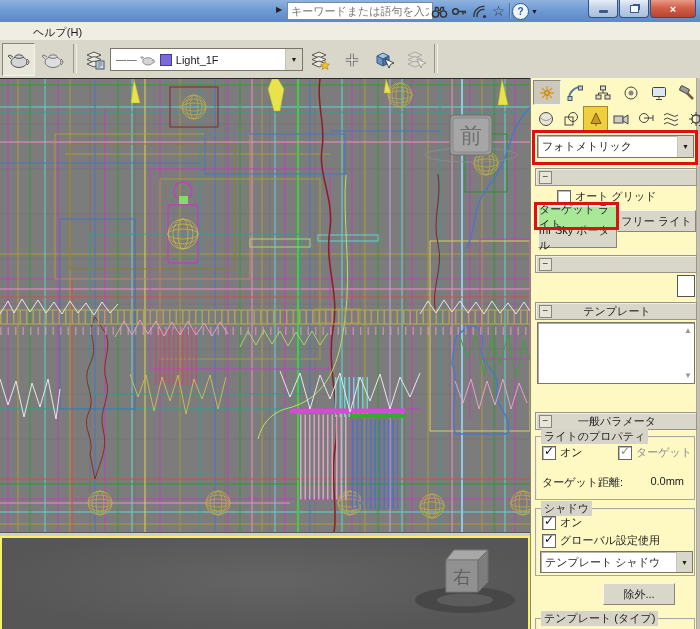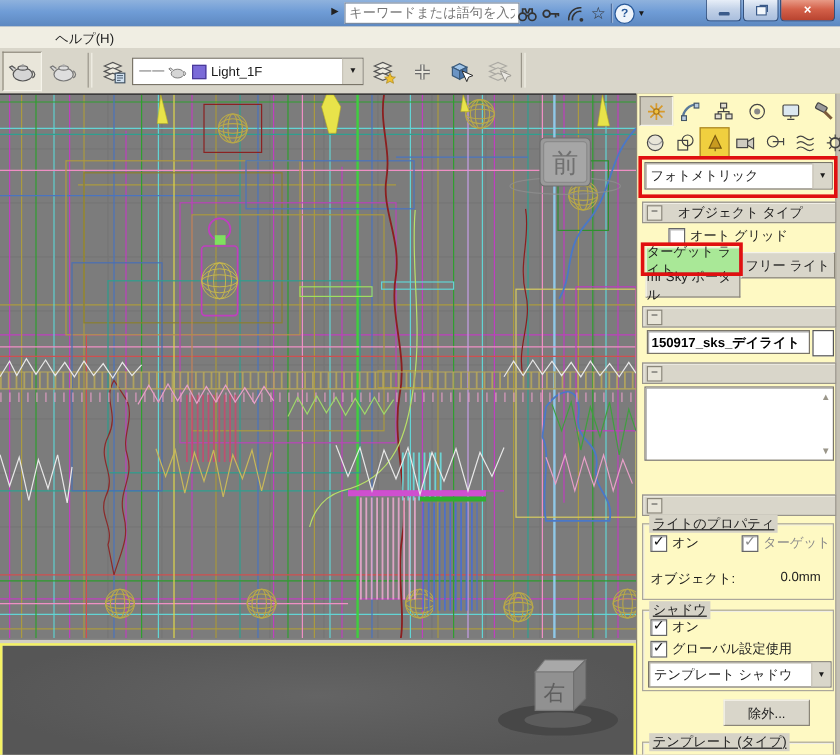--- a/index.html
+++ b/index.html
@@ -23,21 +23,21 @@
   .wbtns{right:4px;top:0;display:flex;}
   .wbtn{height:17px;border:1px solid #35517c;border-top:none;border-radius:0 0 4px 4px;
     display:flex;align-items:center;justify-content:center;cursor:pointer;margin-left:1px;}
   .wbtn.min,.wbtn.restore{width:28px;background:linear-gradient(#e7eef8,#c3d2e8 45%,#a9bedd);}
   .wbtn.close{width:44px;background:linear-gradient(#e89a86,#d4614a 45%,#b8432f);color:#fff;font-weight:bold;font-size:11px;}
   .glyph-min{width:9px;height:3px;background:#3a5a8a;border-radius:1px;margin-top:5px;}
   .glyph-restore{width:7px;height:6px;border:1px solid #3a5a8a;background:#f4f8fc;box-shadow:2px -2px 0 -1px #3a5a8a;}
 
   
   .menubar{left:0;top:22px;width:700px;height:18px;background:#f0eee3;border-bottom:1px solid #b8b4a6;}
-  .menu-item{left:28px;top:2px;padding:1px 5px;cursor:pointer;margin-left:13px;}
+  .menu-item{left:28px;top:2px;padding:1px 5px;cursor:pointer;}
 
   
   .toolbar{left:0;top:40px;width:700px;height:38px;background:#d9d6ca;border-bottom:1px solid #8a8578;}
   .tbtn{top:3px;width:31px;height:31px;display:flex;align-items:center;justify-content:center;cursor:pointer;border:1px solid transparent;}
   .tbtn.pressed{background:#e9e6da;border-color:#8a8578 #f5f3ea #f5f3ea #8a8578;}
   .tbtn.grayed{opacity:.45;}
   .vsep{top:4px;width:2px;height:29px;border-left:1px solid #9a968a;border-right:1px solid #f2f0e6;}
   .layer-combo{left:110px;top:8px;width:186px;height:21px;background:#fff;border:1px solid #7a7568;
     display:flex;align-items:center;gap:4px;padding-left:5px;cursor:pointer;}
   .combo-dashes{color:#555;font-size:10px;letter-spacing:-1px;}
@@ -73,21 +73,21 @@
   .cb{display:flex;align-items:center;gap:4px;cursor:pointer;text-align:center;}
   .cbbox{width:12px;height:12px;background:#fff;border:1px solid #666;box-shadow:inset 1px 1px 0 #bbb;position:relative;flex:none;}
   .cbbox .mark{position:absolute;left:1px;top:-3px;font-size:12px;font-weight:bold;display:none;color:#111;}
   .cbbox[data-checked="true"] .mark{display:block;}
   .cb.disabled{color:#8a8a8a;}
   .cb.disabled .mark{color:#8a8a8a;}
   .mxbtn{background:#d9d6ca;border:1px solid;border-color:#f5f3ea #8a8578 #8a8578 #f5f3ea;
     display:flex;align-items:center;justify-content:center;cursor:pointer;}
   .mxbtn.green{background:#a9e897;}
   .grp{border:1px solid #aba79a;box-shadow:inset 1px 1px 0 #f0eee6;}
-  .glegend{position:absolute;top:-8px;left:5px;background:#d6d3c7;padding:0 3px;text-decoration:underline;}
+  .glegend{position:absolute;top:-8px;left:5px;background:#d6d3c7;padding:0 3px;}
   .name-input{left:8px;top:197px;width:128px;height:18px;border:1px solid #7a7568;box-shadow:inset 1px 1px 0 #aaa;
     font-weight:bold;font-size:11px;padding:0 3px;background:#fff;}
   .color-swatch{left:146px;top:197px;width:16px;height:20px;background:#fff;border:1px solid #555;cursor:pointer;}
   .listbox{left:6px;top:244px;width:156px;height:60px;background:#fff;border:1px solid #7a7568;box-shadow:inset 1px 1px 0 #aaa;}
   .lb-arrow{position:absolute;right:2px;font-size:8px;color:#9a968a;cursor:pointer;}
   svg{display:block;}
 </style>
 </head>
 <body>
 
@@ -444,70 +444,70 @@
   </div>
 
   <div class="abs dd" style="left:6px;top:57px;width:151px;height:21px">
     <span>フォトメトリック</span>
     <span class="ddarrow">▼</span>
   </div>
   <div class="abs annot-red" style="left:1px;top:52px;width:160px;height:29px"></div>
 
   <div class="abs rollout" style="top:90px">
     <span class="minusbox">−</span>
-    <span class="rtitle">オブジェクト タイプ</span>
   </div>
   <label class="abs cb" style="left:26px;top:111px">
     <span class="cbbox" data-checked="false"></span>
     <span>オート グリッド</span>
   </label>
   <div class="abs mxbtn green" style="left:7px;top:128px;width:77px;height:20px">
     <span>ターゲット ライト</span>
   </div>
   <div class="abs annot-red" style="left:3px;top:124px;width:79px;height:22px"></div>
   <div class="abs mxbtn" style="left:86px;top:132px;width:77px;height:20px">
     <span>フリー ライト</span>
   </div>
   <div class="abs mxbtn" style="left:7px;top:150px;width:77px;height:18px">
     <span>mr Sky ポータル</span>
   </div>
 
   <div class="abs rollout" style="top:177px">
     <span class="minusbox">−</span>
   </div>
-  <input class="abs name-input" value="150917_sks_デイライト" style="">
   <span class="abs color-swatch"></span>
 
   <div class="abs rollout" style="top:224px">
     <span class="minusbox">−</span>
+    <span class="rtitle">テンプレート</span>
   </div>
   <div class="abs listbox">
     <span class="lb-arrow" style="top:3px">▲</span>
     <span class="lb-arrow" style="bottom:3px">▼</span>
   </div>
 
   <div class="abs rollout" style="top:334px">
     <span class="minusbox">−</span>
+    <span class="rtitle">一般パラメータ</span>
   </div>
 
   <div class="abs grp" style="left:4px;top:358px;width:158px;height:62px">
     <span class="glegend">ライトのプロパティ</span>
     <label class="abs cb" style="left:6px;top:8px">
       <span class="cbbox" data-checked="true">
           <span class="mark">✓</span>
         </span>
       <span>オン</span>
     </label>
     <label class="abs cb disabled" style="left:82px;top:8px">
       <span class="cbbox" data-checked="true">
           <span class="mark">✓</span>
         </span>
       <span>ターゲット</span>
     </label>
-    <span class="abs" style="left:6px;top:38px">オブジェクト:</span>
+    <span class="abs" style="left:6px;top:38px">ターゲット距離:</span>
     <span class="abs" style="right:10px;top:38px">0.0mm</span>
   </div>
 
   <div class="abs grp" style="left:4px;top:430px;width:158px;height:66px">
     <span class="glegend">シャドウ</span>
     <label class="abs cb" style="left:6px;top:6px">
       <span class="cbbox" data-checked="true">
           <span class="mark">✓</span>
         </span>
       <span>オン</span>

